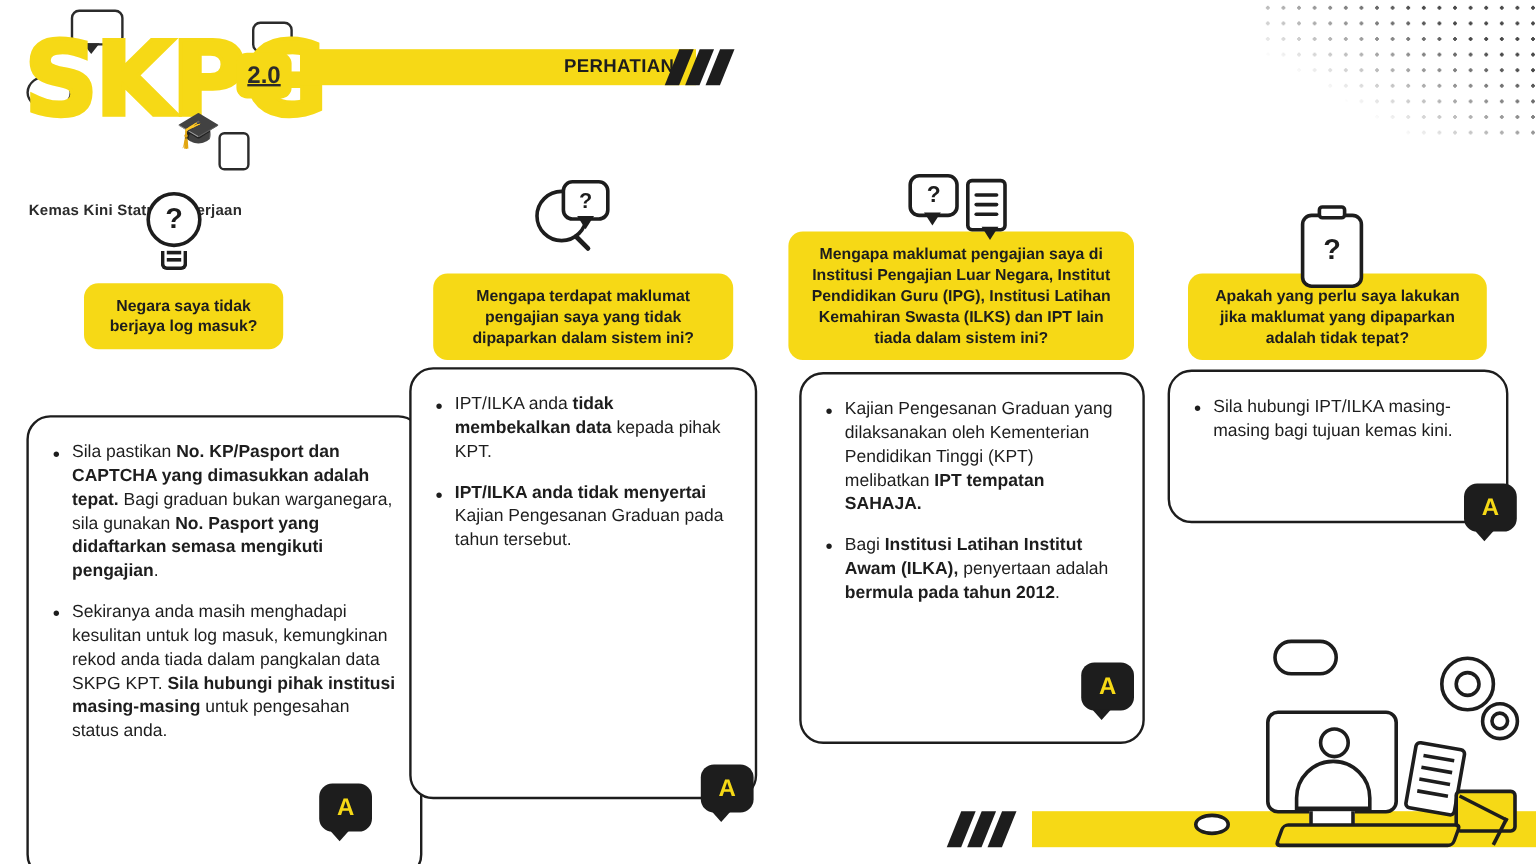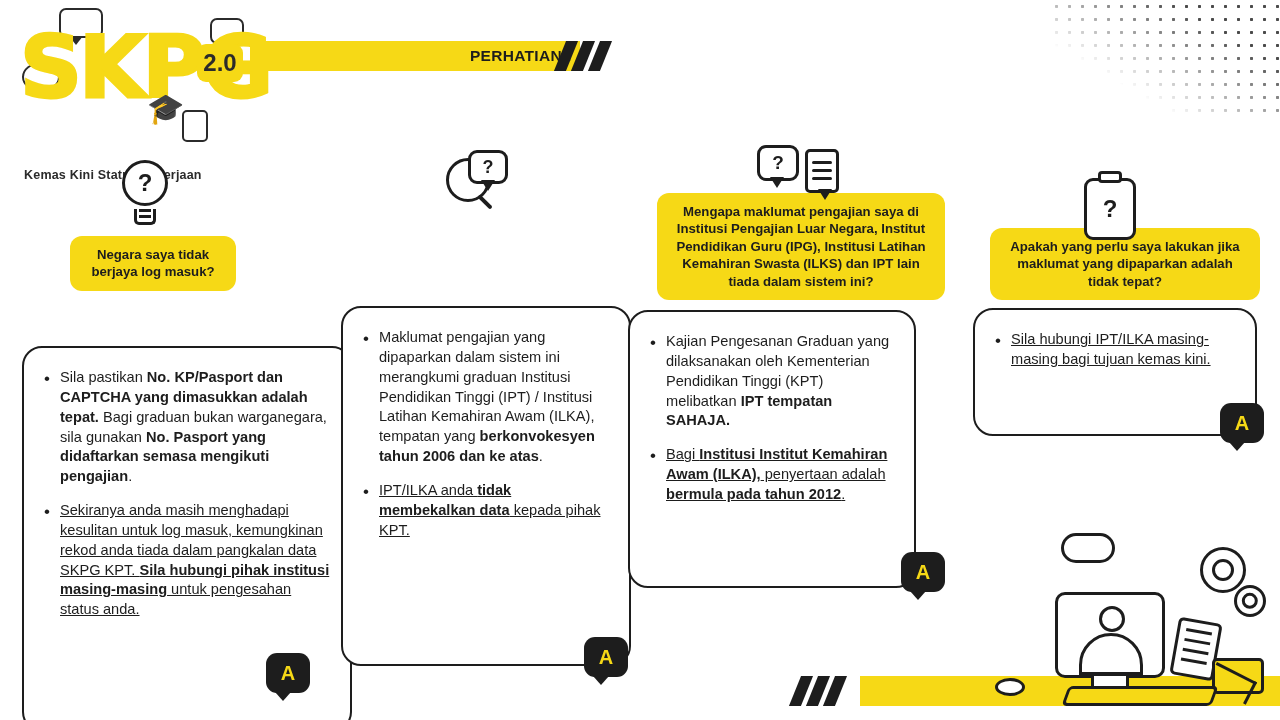--- a/index.html
+++ b/index.html
@@ -63,22 +63,22 @@
     margin-top: 32px;
   }
   .logo-badge {
     position: absolute;
     left: 183px; top: 38px;
     width: 46px; height: 38px;
     background: #f6d916;
     border-radius: 9px;
     color: #2b2b2b;
     font-weight: bold;
-    font-size: 24px;
-    display: flex; align-items: center; justify-content: center;
+    font-size: 20px;
+    display: flex; align-items: center; justify-content: center; text-decoration: underline;
   }
   .logo-cap {
     position: absolute;
     left: 133px; top: 88px;
     font-size: 30px;
     color: #2b2b2b;
     line-height: 1;
   }
   .logo-chat-a {
     position:absolute; left: 45px; top: 2px;
@@ -161,21 +161,21 @@
   }
   .acard ul { list-style: none; }
   .acard li {
     position: relative;
     padding-left: 18px;
     font-size: 14.6px;
     line-height: 1.36;
     color: #1d1d1d;
     margin-bottom: 14px;
   }
-  .acard li:last-child { margin-bottom: 0; text-decoration: underline; }
+  .acard li:last-child { margin-bottom: 0; }
   .acard li:before {
     content: "•";
     position: absolute; left: 2px; top: -1px;
     font-size: 17px; color:#1d1d1d;
   }
   .acard b { font-weight: bold; }
 
   
   .abadge {
     position: absolute;
@@ -338,59 +338,60 @@
       </li>
     </ul>
   </div>
   <div class="abadge" style="left:266px; top:653px;">A</div>
 
   <div class="icn" style="left:446px; top:158px;">
     <div class="mag-circle"></div>
     <div class="mag-handle"></div>
     <div class="speech" style="position:absolute; left:22px; top:-8px; width:40px; height:34px; font-size:18px;">?</div>
   </div>
+  <div class="qcard" style="left:361px; top:228px; width:250px;">Mengapa terdapat maklumat pengajian saya yang tidak dipaparkan dalam sistem ini?</div>
   <div class="acard" style="left:341px; top:306px; width:290px; height:360px;">
     <ul>
       <li>
-        Maklumat pengajian yang dipaparkan dalam sistem ini merangkumi graduan Institusi Pendidikan Tinggi (IPT) / Institusi Latihan Kemahiran Awam (ILKA), tempatan yang <b>berkonvokesyen tahun 2006 dan ke atas</b>.
-      </li>
-      <li>
         IPT/ILKA anda <b>tidak membekalkan data</b> kepada pihak KPT.
+      </li>
+      <li>
+        <b>IPT/ILKA anda tidak menyertai</b> Kajian Pengesanan Graduan pada tahun tersebut.
       </li>
     </ul>
   </div>
   <div class="abadge" style="left:584px; top:637px;">A</div>
 
   <div class="icn" style="left:757px; top:145px;">
     <div class="speech" style="position:absolute; left:0; top:0; width:42px; height:36px; font-size:19px;">?</div>
     <div class="speech" style="position:absolute; left:48px; top:4px; width:34px; height:44px; border-radius:5px;"></div>
     <div class="doclines" style="left:55px; top:16px; width:20px;">
         <i></i>
         <i></i>
         <i></i>
       </div>
   </div>
   <div class="qcard" style="left:657px; top:193px; width:288px;">Mengapa maklumat pengajian saya di Institusi Pengajian Luar Negara, Institut Pendidikan Guru (IPG), Institusi Latihan Kemahiran Swasta (ILKS) dan IPT lain tiada dalam sistem ini?</div>
-  <div class="acard" style="left:628px; top:310px; width:288px; height:278px;">
+  <div class="acard" style="left:666px; top:310px; width:288px; height:310px;">
     <ul>
       <li>
         Kajian Pengesanan Graduan yang dilaksanakan oleh Kementerian Pendidikan Tinggi (KPT) melibatkan <b>IPT tempatan SAHAJA.</b>
       </li>
       <li>
-        Bagi <b>Institusi Institut Kemahiran Awam (ILKA),</b> penyertaan adalah <b>bermula pada tahun 2012</b>.
+        Bagi <b>Institusi Latihan Institut Awam (ILKA),</b> penyertaan adalah <b>bermula pada tahun 2012</b>.
       </li>
     </ul>
   </div>
   <div class="abadge" style="left:901px; top:552px;">A</div>
 
   <div class="icn" style="left:1084px; top:178px;">
     <div class="clip-top"></div>
     <div class="clip-board">?</div>
   </div>
-  <div class="qcard" style="left:990px; top:228px; width:270px;">Apakah yang perlu saya lakukan jika maklumat yang dipaparkan adalah tidak tepat?</div>
+  <div class="qcard" style="left:990px; top:228px; width:249px;">Apakah yang perlu saya lakukan jika maklumat yang dipaparkan adalah tidak tepat?</div>
   <div class="acard" style="left:973px; top:308px; width:284px; height:128px;">
     <ul>
       <li>
         Sila hubungi IPT/ILKA masing-masing bagi tujuan kemas kini.
       </li>
     </ul>
   </div>
   <div class="abadge" style="left:1220px; top:403px;">A</div>
 
   <div class="slashes bottom">

